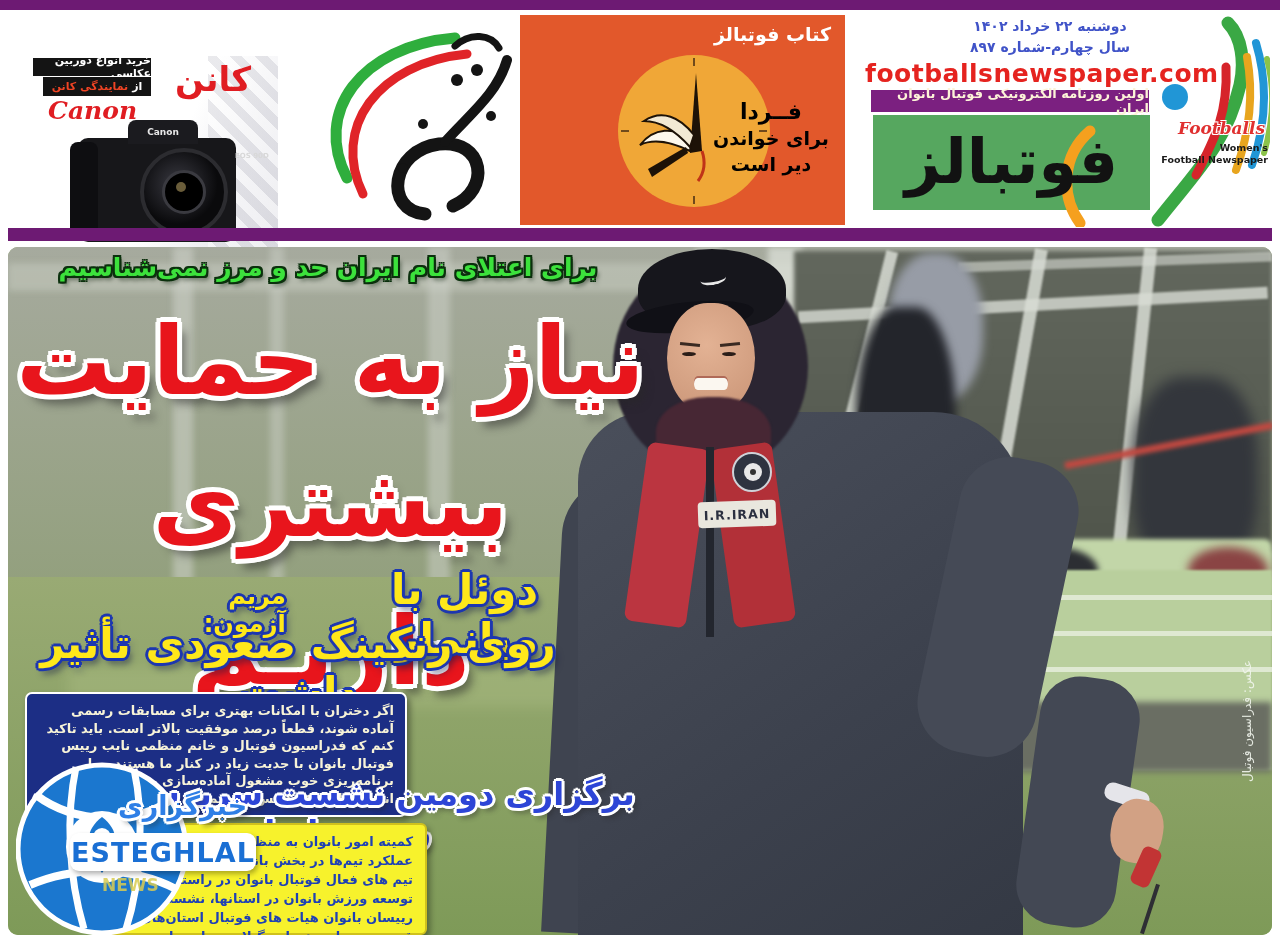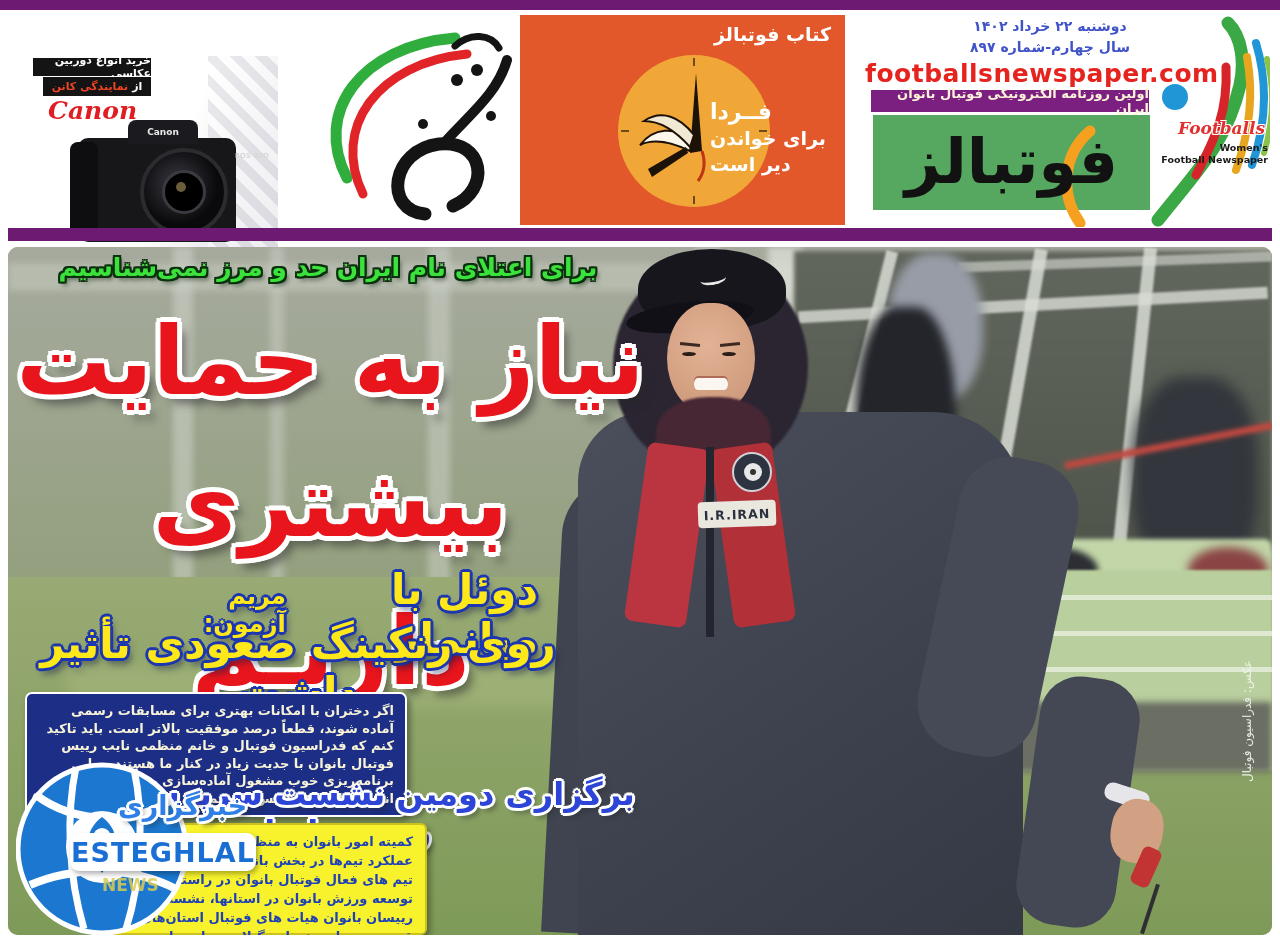--- a/index.html
+++ b/index.html
@@ -27,21 +27,21 @@
   .topbar,.midbar { background:#6d1a73; }
   .ad-canon { background:linear-gradient(115deg,#ffffff 55%,#ececf0 78%,#dfdfe5 100%);margin-top:40px; }
   .strip-black { background:#141414; color:#fff; font-size:11px; font-weight:bold;
                  display:flex; align-items:center; justify-content:center; }
   .canon-big { color:#e01d22; font-weight:bold; font-size:34px; line-height:46px; }
   .canon-script { color:#e01d22; font-family:"DejaVu Serif","Liberation Serif",serif;
                   font-style:italic; font-weight:bold; font-size:25px; }
   .cam { background:#17171a; }
   .ad-book { background:#e2582b; }
   .book-circle { background:#f0a737; border-radius:50%; }
-  .book-slogan { color:#ffffff; font-weight:bold; text-align:left; line-height:26px; }
+  .book-slogan { color:#000000; font-weight:bold; text-align:center; line-height:26px; }
   .mast-blue { color:#4053c8; font-weight:bold; font-size:14px; }
   .mast-site { color:#e5231f; font-weight:bold; font-size:25px; letter-spacing:.5px; }
   .mast-tag  { background:#7b2080; color:#fdf3d8; font-size:13px; font-weight:bold;
                display:flex; align-items:center; justify-content:center; }
   .mast-green { background:#56a75f; }
   .mast-logo-fa { color:#121212; font-weight:bold; font-size:62px; line-height:94px; }
   .fb-script { color:#e03030; font-family:"DejaVu Serif","Liberation Serif",serif;
                font-style:italic; font-weight:bold; font-size:17px;
                text-shadow:-1px -1px 0 #fff,1px -1px 0 #fff,-1px 1px 0 #fff,1px 1px 0 #fff; }
   .fb-sub { color:#1a1a1a; font-weight:bold; font-size:9.5px; }
@@ -79,20 +79,21 @@
 
   <div class="abs ad-canon" style="left:30px;top:16px;width:248px;height:208px;">
     <div class="abs" style="right:0;top:0;width:70px;height:208px;opacity:.45;background:repeating-linear-gradient(45deg,#cfcfd6 0 9px,#ffffff 9px 18px);"></div>
     <div class="abs strip-black rtl" style="left:3px;top:2px;width:118px;height:18px;">
       <span>خرید انواع دوربین عکاسی</span>
     </div>
     <div class="abs strip-black rtl" style="left:13px;top:21px;width:108px;height:19px;gap:4px;">
       <span style="color:#fff;">از</span>
       <span style="color:#f04424;">نمایندگی کانن</span>
     </div>
+    <div class="abs canon-big ctr rtl" style="left:124px;top:0;width:118px;">کانن</div>
     <div class="abs canon-script" style="left:18px;top:40px;width:115px;">Canon</div>
 
     <div>
       <div class="abs cam" style="left:48px;top:82px;width:158px;height:104px;border-radius:10px;"></div>
       <div class="abs" style="left:40px;top:86px;width:28px;height:98px;background:#0e0e11;border-radius:8px;"></div>
       <div class="abs" style="left:98px;top:64px;width:70px;height:24px;background:#1b1b1f;border-radius:8px 8px 0 0;color:#e8e8e8;font-size:9px;font-weight:bold;text-align:center;line-height:24px;">Canon</div>
       <div class="abs" style="left:110px;top:92px;width:88px;height:88px;border-radius:50%;background:radial-gradient(circle at 42% 40%,#3a3a42,#0a0a0c 60%);border:4px solid #2c2c30;"></div>
       <div class="abs" style="left:132px;top:114px;width:44px;height:44px;border-radius:50%;background:#000;border:3px solid #3a3a40;"></div>
       <div class="abs" style="left:146px;top:126px;width:10px;height:10px;border-radius:50%;background:#6a5d3a;"></div>
       <div class="abs" style="left:205px;top:96px;width:34px;height:10px;color:#d8d8d8;font-size:7px;font-weight:bold;">EOS 90D</div>

